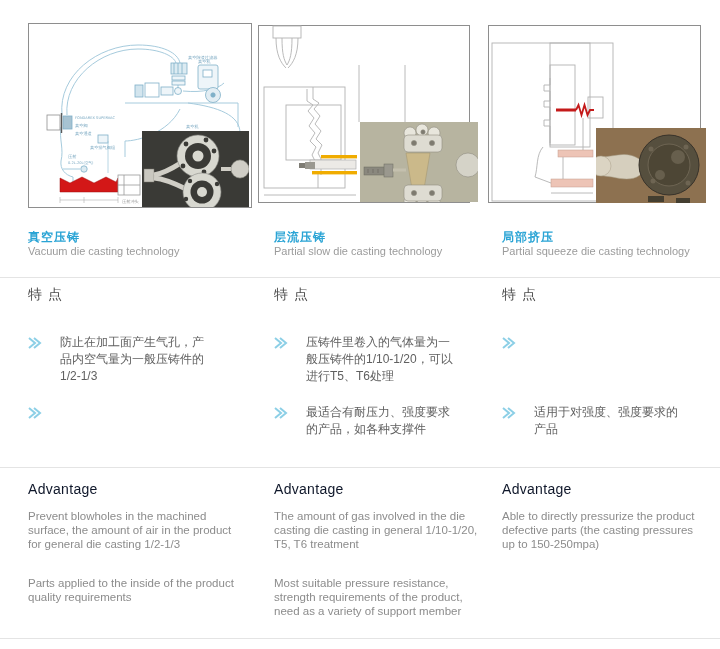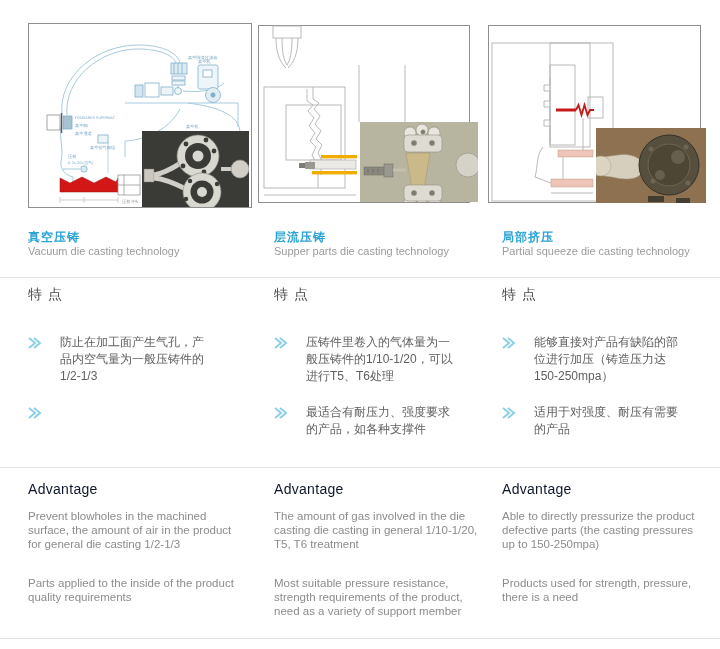--- a/index.html
+++ b/index.html
@@ -245,21 +245,21 @@
         <path d="M6,1 L12,6 L6,11" stroke="#8ccfe6" stroke-width="2" fill="none"></path>
       </svg>
     </div>
     <div class="h-adv">Advantage</div>
     <div class="adv-text p1">Prevent blowholes in the machined surface, the amount of air in the product for general die casting 1/2-1/3</div>
     <div class="adv-text p2">Parts applied to the inside of the product quality requirements</div>
   </div>
 
   <div class="col" style="left:274px">
     <div class="tz">层流压铸</div>
-    <div class="te">Supper parts die casting technology</div>
+    <div class="te">Partial slow die casting technology</div>
     <div class="h-feat">特点</div>
     <div class="feat-item first">
       <svg class="arrow" viewBox="0 0 14 12">
         <path d="M1,1 L7,6 L1,11" stroke="#8ccfe6" stroke-width="2" fill="none"></path>
         <path d="M6,1 L12,6 L6,11" stroke="#8ccfe6" stroke-width="2" fill="none"></path>
       </svg>
       <div class="feat-text">压铸件里卷入的气体量为一般压铸件的1/10-1/20，可以进行T5、T6处理</div>
     </div>
     <div class="feat-item second">
       <svg class="arrow" viewBox="0 0 14 12">
@@ -275,27 +275,25 @@
 
   <div class="col" style="left:502px">
     <div class="tz">局部挤压</div>
     <div class="te">Partial squeeze die casting technology</div>
     <div class="h-feat">特点</div>
     <div class="feat-item first">
       <svg class="arrow" viewBox="0 0 14 12">
         <path d="M1,1 L7,6 L1,11" stroke="#8ccfe6" stroke-width="2" fill="none"></path>
         <path d="M6,1 L12,6 L6,11" stroke="#8ccfe6" stroke-width="2" fill="none"></path>
       </svg>
-      <div class="feat-text">能够直接对产品有缺陷的部位进行加压（铸造压力达150-250mpa）</div>
     </div>
     <div class="feat-item second">
       <svg class="arrow" viewBox="0 0 14 12">
         <path d="M1,1 L7,6 L1,11" stroke="#8ccfe6" stroke-width="2" fill="none"></path>
         <path d="M6,1 L12,6 L6,11" stroke="#8ccfe6" stroke-width="2" fill="none"></path>
       </svg>
-      <div class="feat-text">适用于对强度、耐压有需要的产品</div>
+      <div class="feat-text">适用于对强度、强度要求的产品</div>
     </div>
     <div class="h-adv">Advantage</div>
     <div class="adv-text p1">Able to directly pressurize the product defective parts (the casting pressures up to 150-250mpa)</div>
-    <div class="adv-text p2">Products used for strength, pressure, there is a need</div>
   </div>
 
 </div>
 
 </body></html>

